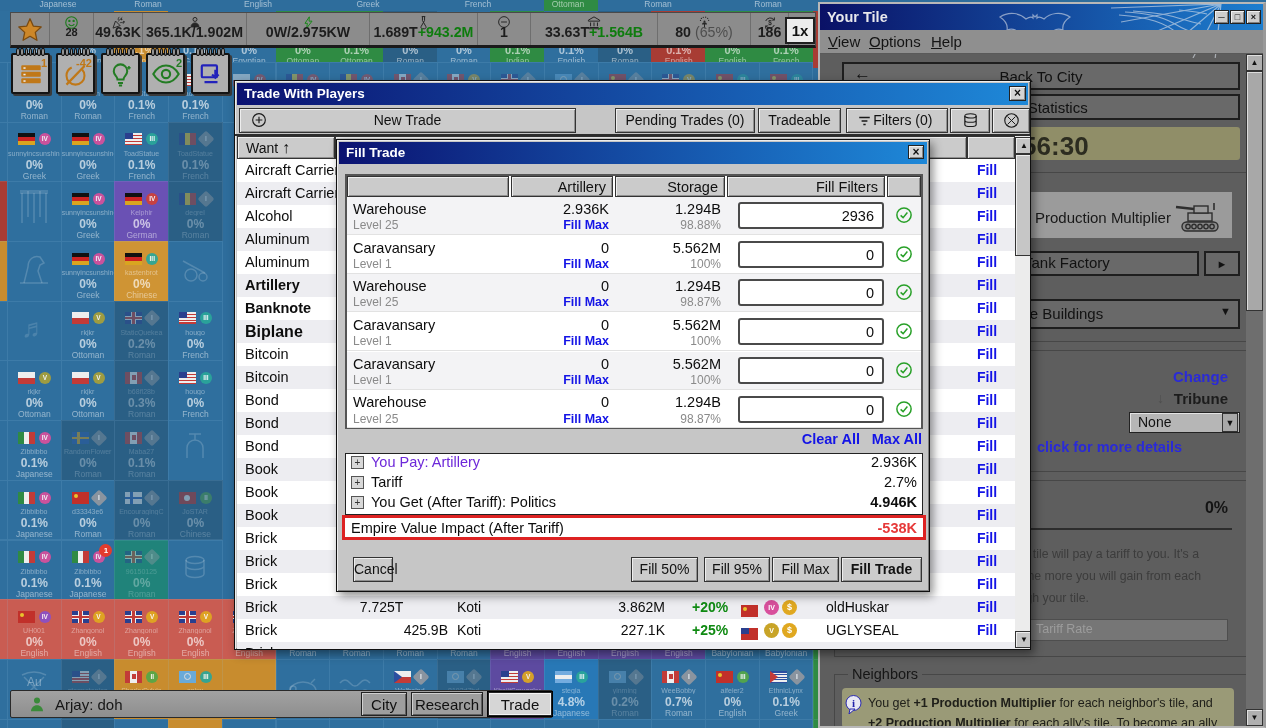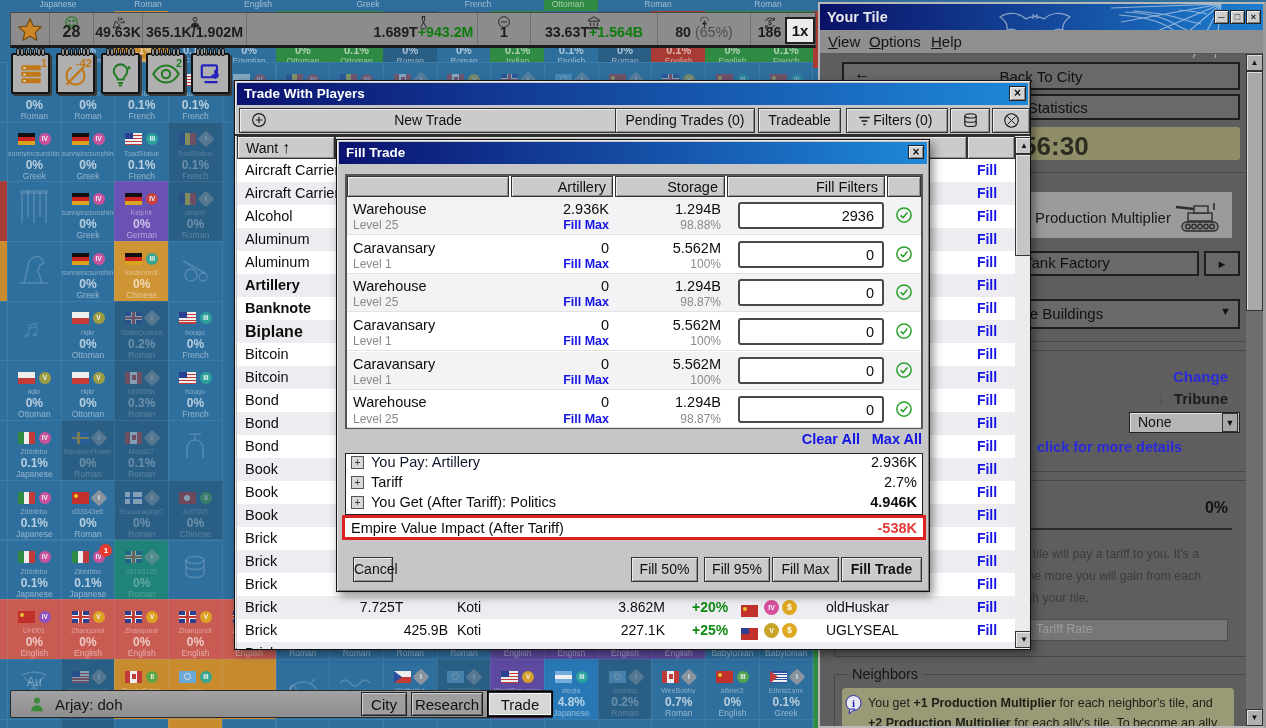--- a/index.html
+++ b/index.html
@@ -508,37 +508,43 @@
           <path d="M12 1.6 L15 8.4 22.3 9.2 16.9 14.2 18.4 21.5 12 17.8 5.6 21.5 7.1 14.2 1.7 9.2 9 8.4 Z" fill="#cd8728" stroke="#7a4a10" stroke-width="1.2" stroke-linejoin="round"></path>
         </svg></div>
     </div>
     <div style="position:absolute;left:39px;top:0;width:44px;height:100%;border-right:1px solid #6e6e6e">
       <div style="position:absolute;left:0;top:2px;width:100%;text-align:center;line-height:8px"><svg width="15" height="15" viewBox="0 0 24 24" fill="none" stroke="#1d7c1d" stroke-width="1.8">
           <circle cx="12" cy="12" r="9.2"></circle>
           <circle cx="8.6" cy="9.4" r="1" fill="#1d7c1d"></circle>
           <circle cx="15.4" cy="9.4" r="1" fill="#1d7c1d"></circle>
           <path d="M7.5 14.4c1 1.8 2.6 2.8 4.5 2.8s3.5-1 4.5-2.8"></path>
         </svg></div>
-      <div style="position:absolute;left:0;bottom:6px;width:100%;text-align:center;line-height:14px;font-size:16px;font-weight:bold;color:#1d1d1d;white-space:nowrap">28</div>
+      <div style="position:absolute;left:0;bottom:6px;width:100%;text-align:center;line-height:14px;font-size:11px;font-weight:bold;color:#1d1d1d;white-space:nowrap">28</div>
     </div>
     <div style="position:absolute;left:83px;top:0;width:49px;height:100%;border-right:1px solid #6e6e6e">
       <div style="position:absolute;left:0;top:2px;width:100%;text-align:center;line-height:8px"><svg width="15" height="15" viewBox="0 0 24 24" fill="none" stroke="#2a2a2a" stroke-width="1.6">
           <path d="M7.2 9.6 L3.2 21 14.6 17 Z" stroke-linejoin="round"></path>
           <path d="M11 10.5 L18 3.8 M14 12.6 c2.5-1 4.5-.6 6.5.8 M11.5 8 c-.2-2 .4-3.6 2-5" stroke-width="1.4"></path>
           <circle cx="20.5" cy="11" r=".9" fill="#2a2a2a"></circle>
           <circle cx="16.8" cy="6.8" r=".9" fill="#2a2a2a"></circle>
         </svg></div>
       <div style="position:absolute;left:0;bottom:6px;width:100%;text-align:center;line-height:14px;font-size:14.2px;font-weight:bold;color:#1d1d1d;white-space:nowrap">49.63K</div>
     </div>
     <div style="position:absolute;left:132px;top:0;width:104px;height:100%;border-right:1px solid #6e6e6e">
       <div style="position:absolute;left:0;top:2px;width:100%;text-align:center;line-height:8px"><svg width="14" height="14" viewBox="0 0 24 24" fill="none" stroke="#262626" stroke-width="1.7">
           <circle cx="12" cy="7.6" r="3.4"></circle>
           <path d="M5.2 20.4 c0-3.8 3-6.8 6.8-6.8 s6.8 3 6.8 6.8 z" fill="#262626"></path>
         </svg></div>
       <div style="position:absolute;left:0;bottom:6px;width:100%;text-align:center;line-height:14px;font-size:14.2px;font-weight:bold;color:#1d1d1d;white-space:nowrap">365.1K/1.902M</div>
+    </div>
+    <div style="position:absolute;left:236px;top:0;width:123px;height:100%;border-right:1px solid #6e6e6e">
+      <div style="position:absolute;left:0;top:2px;width:100%;text-align:center;line-height:8px"><svg width="13" height="15" viewBox="0 0 24 24">
+          <path d="M13.5 1.5 L5.5 13.5 h4.5 L8.5 22.5 L18.5 9.5 h-5.5 Z" fill="none" stroke="#178a17" stroke-width="1.8" stroke-linejoin="round"></path>
+        </svg></div>
+      <div style="position:absolute;left:0;bottom:6px;width:100%;text-align:center;line-height:14px;font-size:14.2px;font-weight:bold;color:#1d1d1d;white-space:nowrap">0W/2.975KW</div>
     </div>
     <div style="position:absolute;left:359px;top:0;width:108px;height:100%;border-right:1px solid #6e6e6e">
       <div style="position:absolute;left:0;top:2px;width:100%;text-align:center;line-height:8px"><svg width="15" height="15" viewBox="0 0 24 24" fill="none" stroke="#262626" stroke-width="1.6">
           <path d="M9.2 2.5 h5.6 M10.3 2.5 v6.2 L15.9 18.6 a2.4 2.4 0 0 1 -2.2 3.4 h-3.4 a2.4 2.4 0 0 1 -2.2 -3.4 L13.7 8.7 V2.5"></path>
         </svg></div>
       <div style="position:absolute;left:0;bottom:6px;width:100%;text-align:center;line-height:14px;font-size:14.2px;font-weight:bold;color:#1d1d1d;white-space:nowrap">1.689T<span style="color:#0e7c0e">+943.2M</span></div>
     </div>
     <div style="position:absolute;left:467px;top:0;width:53px;height:100%;border-right:1px solid #6e6e6e">
       <div style="position:absolute;left:0;top:2px;width:100%;text-align:center;line-height:8px"><svg width="14" height="14" viewBox="0 0 24 24" fill="none" stroke="#262626" stroke-width="1.7">
           <circle cx="12" cy="12" r="9.2"></circle>
@@ -701,21 +707,21 @@
     <div style="position:absolute;left:48px;top:689px;font-size:12.5px;color:#20201a;line-height:20px;white-space:nowrap">You get <b>+1 Production Multiplier</b> for each neighbor's tile, and<br><b>+2 Production Multiplier</b> for each ally's tile. To become an ally</div>
     <div style="position:absolute;right:0;top:50px;width:17px;bottom:0;background:#6e6e6e">
       <div style="position:absolute;left:0;top:0;width:17px;height:17px;background:#b0b0b0;border:1px solid #333;box-shadow:inset 1px 1px 0 #e0e0e0;font-size:8px;text-align:center;line-height:15px;color:#111">▲</div>
       <div style="position:absolute;left:0;top:17px;width:17px;height:240px;background:#a8a8a8;border:1px solid #333;box-shadow:inset 1px 1px 0 #dcdcdc"></div>
       <div style="position:absolute;left:0;bottom:0;width:17px;height:17px;background:#b0b0b0;border:1px solid #333;box-shadow:inset 1px 1px 0 #e0e0e0;font-size:8px;text-align:center;line-height:15px;color:#111">▼</div>
     </div>
   </div>
 <div id="trade" style="position:absolute;left:234px;top:80px;width:797px;height:570px;background:#c6c6c6;border:1px solid #101010;box-shadow:inset 1px 1px 0 #ececec,inset -1px -1px 0 #7e7e7e,3px 4px 9px rgba(0,0,0,.45);z-index:20;overflow:hidden">
     <div class="tb">Trade With Players</div>
     <div class="xbtn" style="right:4px;top:5px">×</div>
-    <div class="btn b3" style="left:4px;top:27px;width:378px;height:25px;line-height:23px;font-size:14px">New Trade</div>
+    <div class="btn b3" style="left:4px;top:27px;width:337px;height:25px;line-height:23px;font-size:14px">New Trade</div>
     <svg width="16" height="16" viewBox="0 0 24 24" style="position:absolute;left:16px;top:31px" fill="none" stroke="#1a1a1a" stroke-width="1.7">
       <circle cx="12" cy="12" r="9.5"></circle>
       <path d="M12 7 v10 M7 12 h10"></path>
     </svg>
     <div class="btn b3" style="left:380px;top:27px;width:140px;height:25px;line-height:23px;font-size:14px">Pending Trades (0)</div>
     <div class="btn b3" style="left:523px;top:27px;width:83px;height:25px;line-height:23px;font-size:14px">Tradeable</div>
     <div class="btn b3" style="left:611px;top:27px;width:102px;height:25px;line-height:23px;font-size:14px">&nbsp;&nbsp;&nbsp;Filters (0)</div>
     <svg width="15" height="14" viewBox="0 0 24 24" style="position:absolute;left:622px;top:33px" fill="none" stroke="#1a1a1a" stroke-width="2.2">
       <path d="M3 6 h18 M7 12 h10 M10 18 h4"></path>
     </svg>
@@ -905,21 +911,21 @@
     <div style="position:absolute;left:282px;top:272px;width:102px;text-align:right;font-size:12px;color:#8a8a8a">98.87%</div>
     <div style="position:absolute;left:401px;top:256px;width:146px;height:27px;background:#fff;border:2px solid #4a4a4a;border-radius:3px;font-size:14.5px;color:#0d0d0d;text-align:right;line-height:24px;padding-right:8px">0</div>
     <svg width="18" height="18" viewBox="0 0 24 24" style="position:absolute;left:558px;top:260px" fill="none" stroke="#28a028" stroke-width="2">
       <circle cx="12" cy="12" r="9.5"></circle>
       <path d="M7.5 12.5 L10.8 15.5 16.5 8.8"></path>
     </svg>
     <div class="blue" style="position:absolute;left:428px;top:291px;width:95px;text-align:right;font-size:14.5px">Clear All</div>
     <div class="blue" style="position:absolute;left:530px;top:291px;width:55px;text-align:right;font-size:14.5px">Max All</div>
     <div style="position:absolute;left:8px;top:313px;width:578px;height:62px;background:#fff;border:1px solid #222"></div>
     <div style="position:absolute;left:14px;top:316px;width:13px;height:13px;background:#d8d8d8;border:1px solid #555;font-size:10px;line-height:11px;text-align:center;color:#333">+</div>
-    <div style="position:absolute;left:34px;top:314px;font-size:14.5px;color:#0f172a">You Pay: Artillery</div>
+    <div style="position:absolute;left:34px;top:314px;font-size:14.5px;color:#6d28d9">You Pay: Artillery</div>
     <div style="position:absolute;left:420px;top:314px;width:160px;text-align:right;font-size:14.5px;color:#0d0d0d;">2.936K</div>
     <div style="position:absolute;left:14px;top:336px;width:13px;height:13px;background:#d8d8d8;border:1px solid #555;font-size:10px;line-height:11px;text-align:center;color:#333">+</div>
     <div style="position:absolute;left:34px;top:334px;font-size:14.5px;color:#0d0d0d">Tariff</div>
     <div style="position:absolute;left:420px;top:334px;width:160px;text-align:right;font-size:14.5px;color:#0d0d0d;">2.7%</div>
     <div style="position:absolute;left:14px;top:356px;width:13px;height:13px;background:#d8d8d8;border:1px solid #555;font-size:10px;line-height:11px;text-align:center;color:#333">+</div>
     <div style="position:absolute;left:34px;top:354px;font-size:14.5px;color:#0d0d0d">You Get (After Tariff): Politics</div>
     <div style="position:absolute;left:420px;top:354px;width:160px;text-align:right;font-size:14.5px;color:#0d0d0d;font-weight:bold;">4.946K</div>
     <div style="position:absolute;left:5px;top:375px;width:584px;height:25px;background:#fff;border:3px solid #dd2222"></div>
     <div style="position:absolute;left:14px;top:380px;font-size:14.5px;color:#0d0d0d">Empire Value Impact (After Tariff)</div>
     <div style="position:absolute;left:420px;top:380px;width:160px;text-align:right;font-size:14.5px;font-weight:bold;color:#e63939">-538K</div>

